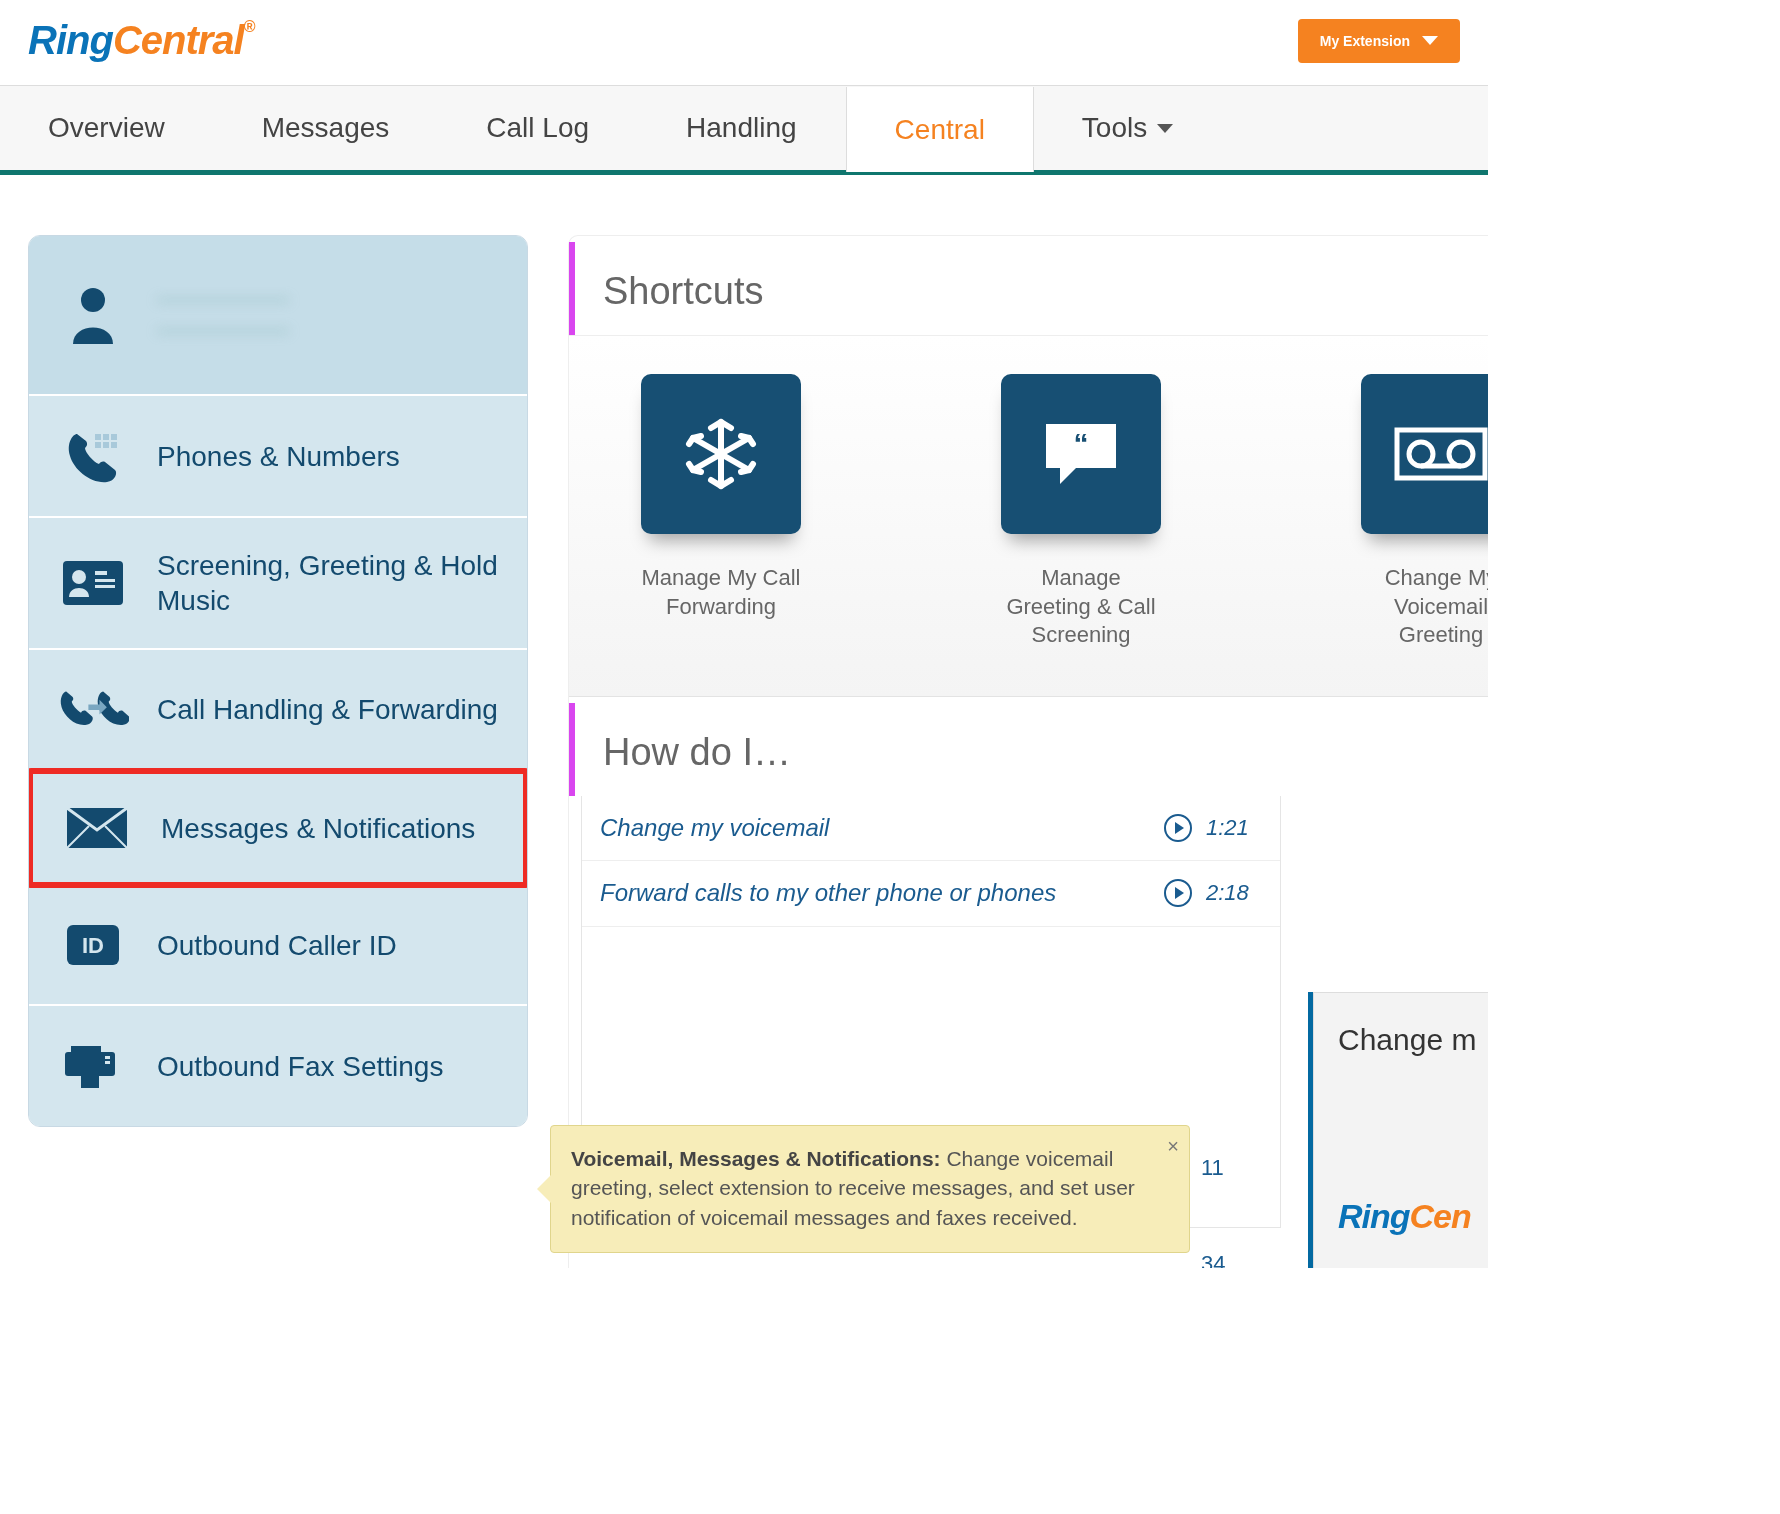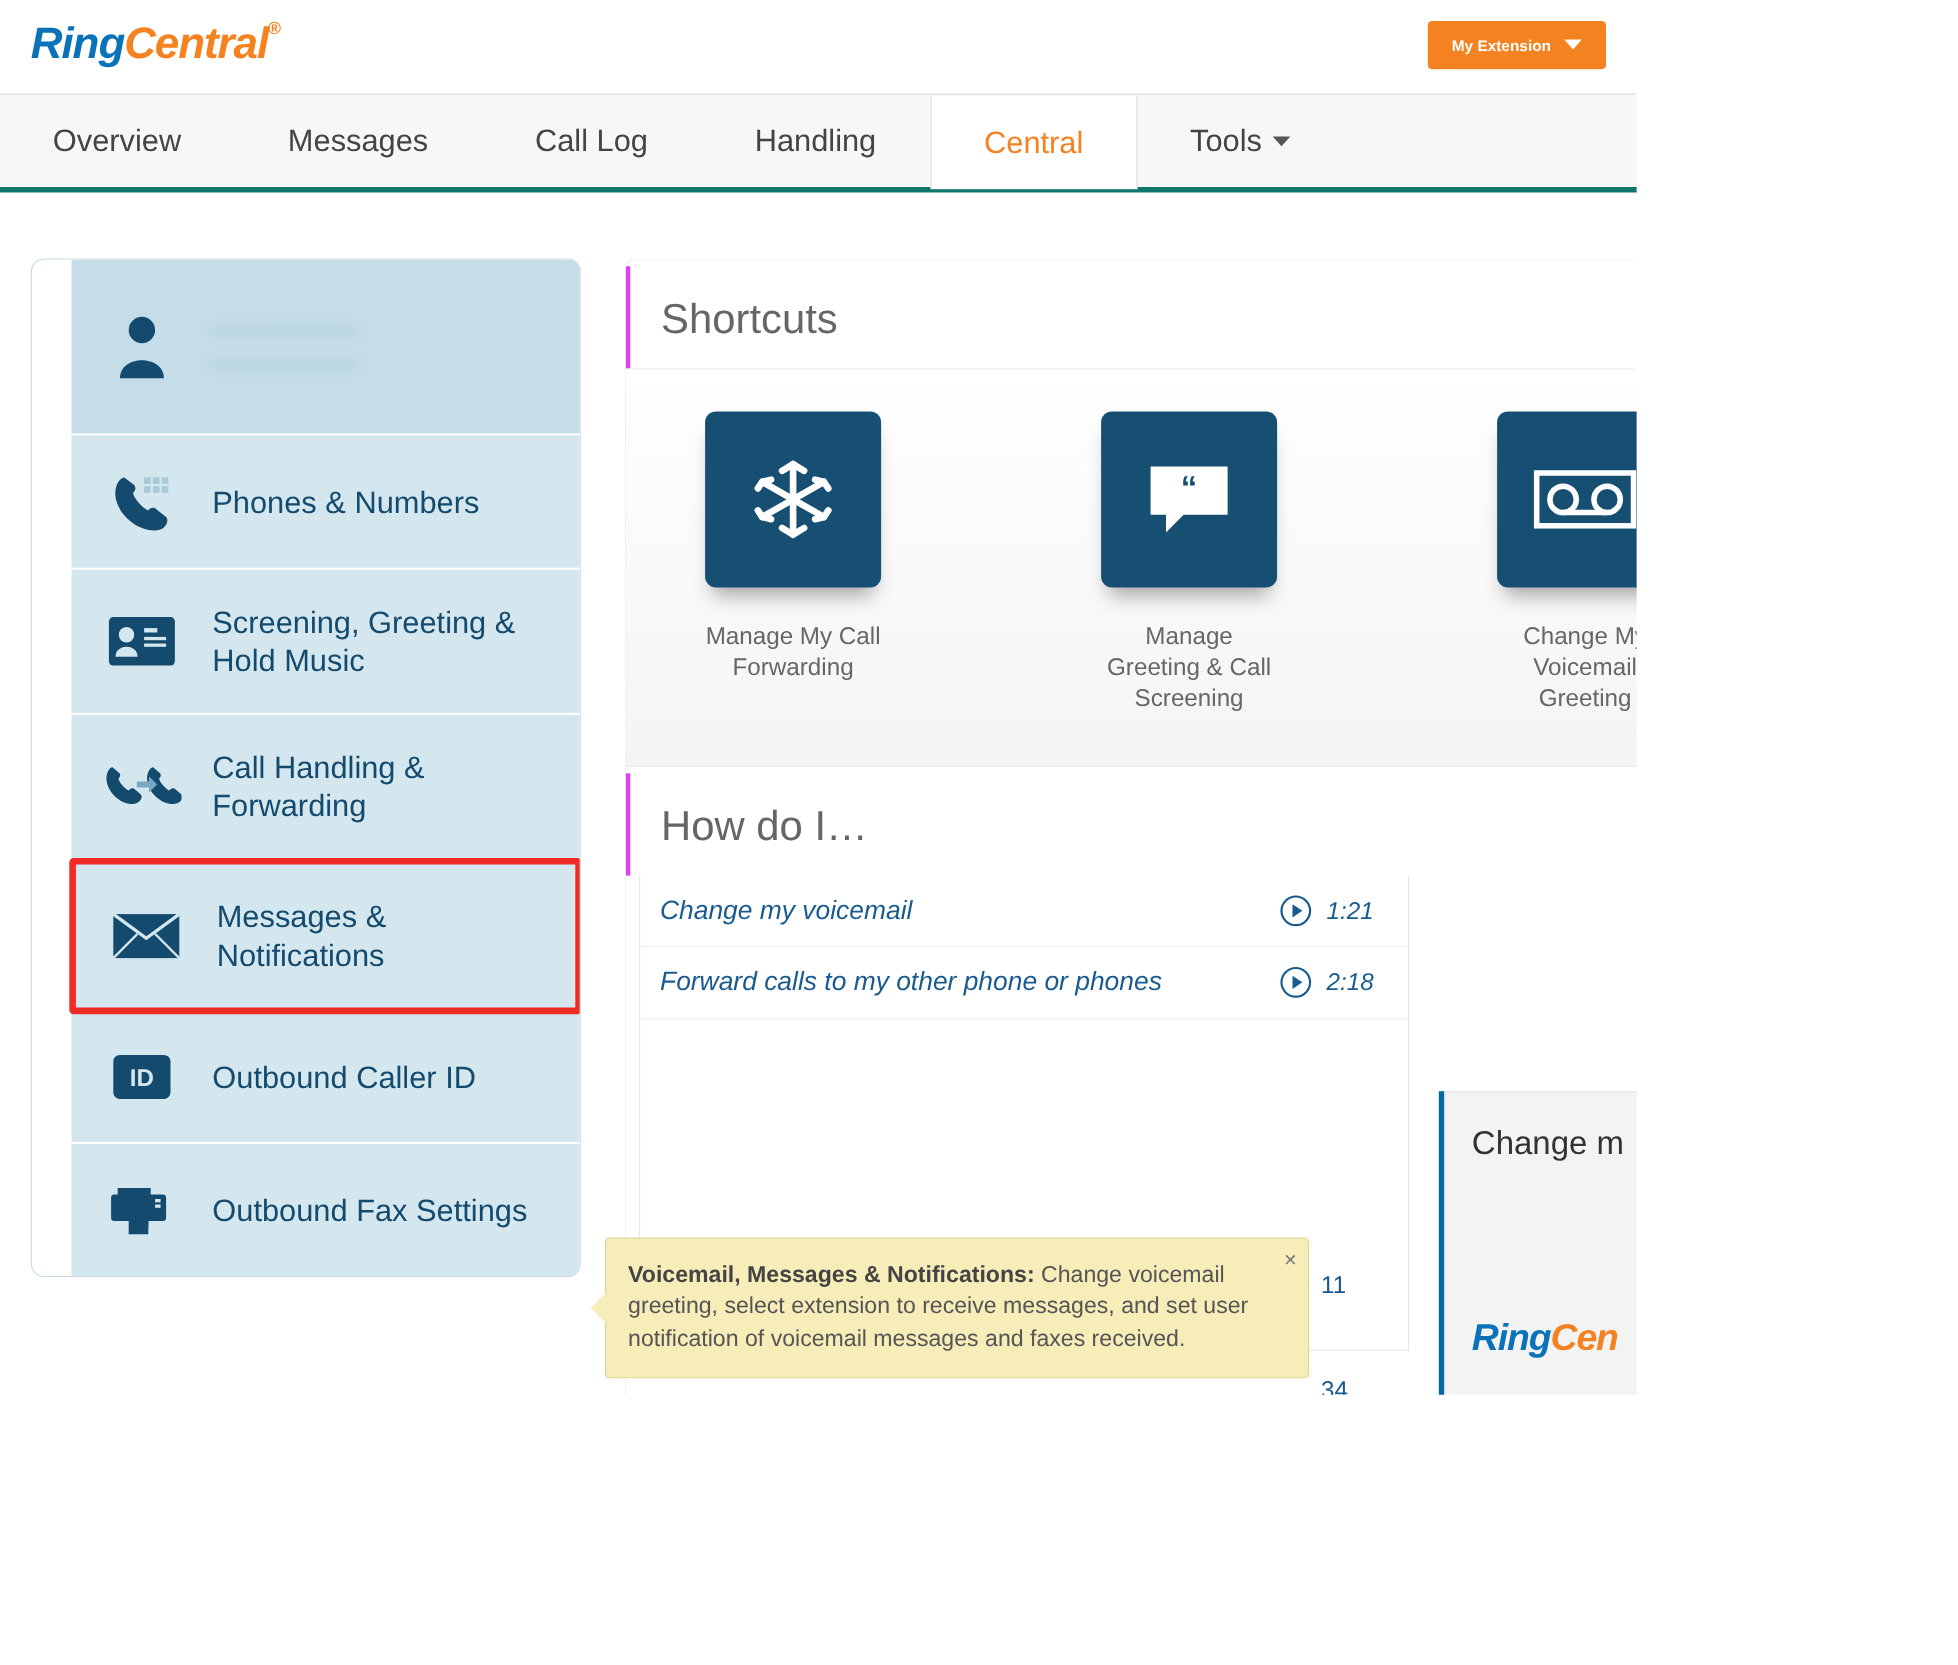--- a/index.html
+++ b/index.html
@@ -82,21 +82,20 @@
     align-items: flex-start;
     position: relative;
   }
   .sidebar {
     width: 500px;
     display: flex;
     flex-direction: column;
     border-radius: 12px;
     overflow: hidden;
     border: 1px solid #c8d9e4;
-    padding-left: 36px;
   }
   .side-item {
     display: flex;
     align-items: center;
     gap: 28px;
     padding: 30px 28px;
     background: #d4e6ee;
     border-bottom: 2px solid #fff;
     cursor: pointer;
     min-height: 120px;
@@ -129,21 +128,21 @@
     border-left: 1px solid #eee;
     border-top: 1px solid #eee;
     border-top-left-radius: 10px;
     position: relative;
     padding-bottom: 40px;
   }
   .section-title {
     font-size: 38px;
     color: #666;
     padding: 28px 36px 22px 28px;
-    border-left: 4px solid #d946ef;
+    border-left: 6px solid #d946ef;
     margin-top: 6px;
   }
   .shortcuts-panel {
     background: linear-gradient(#fff, #f4f4f4);
     border-top: 1px solid #eee;
     border-bottom: 1px solid #e3e3e3;
     padding: 38px 40px 46px 72px;
     display: flex;
     gap: 200px;
     overflow: hidden;

